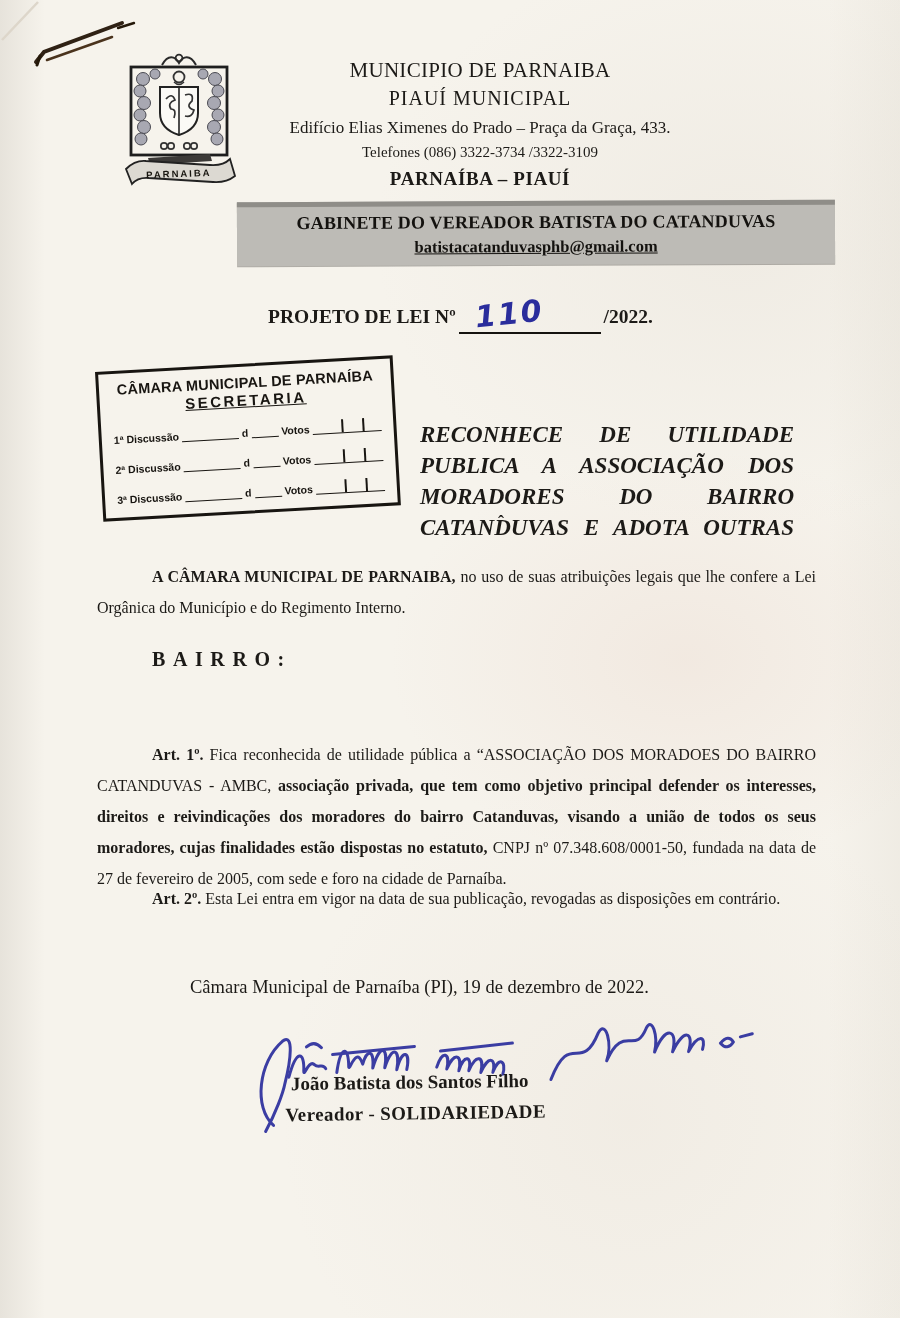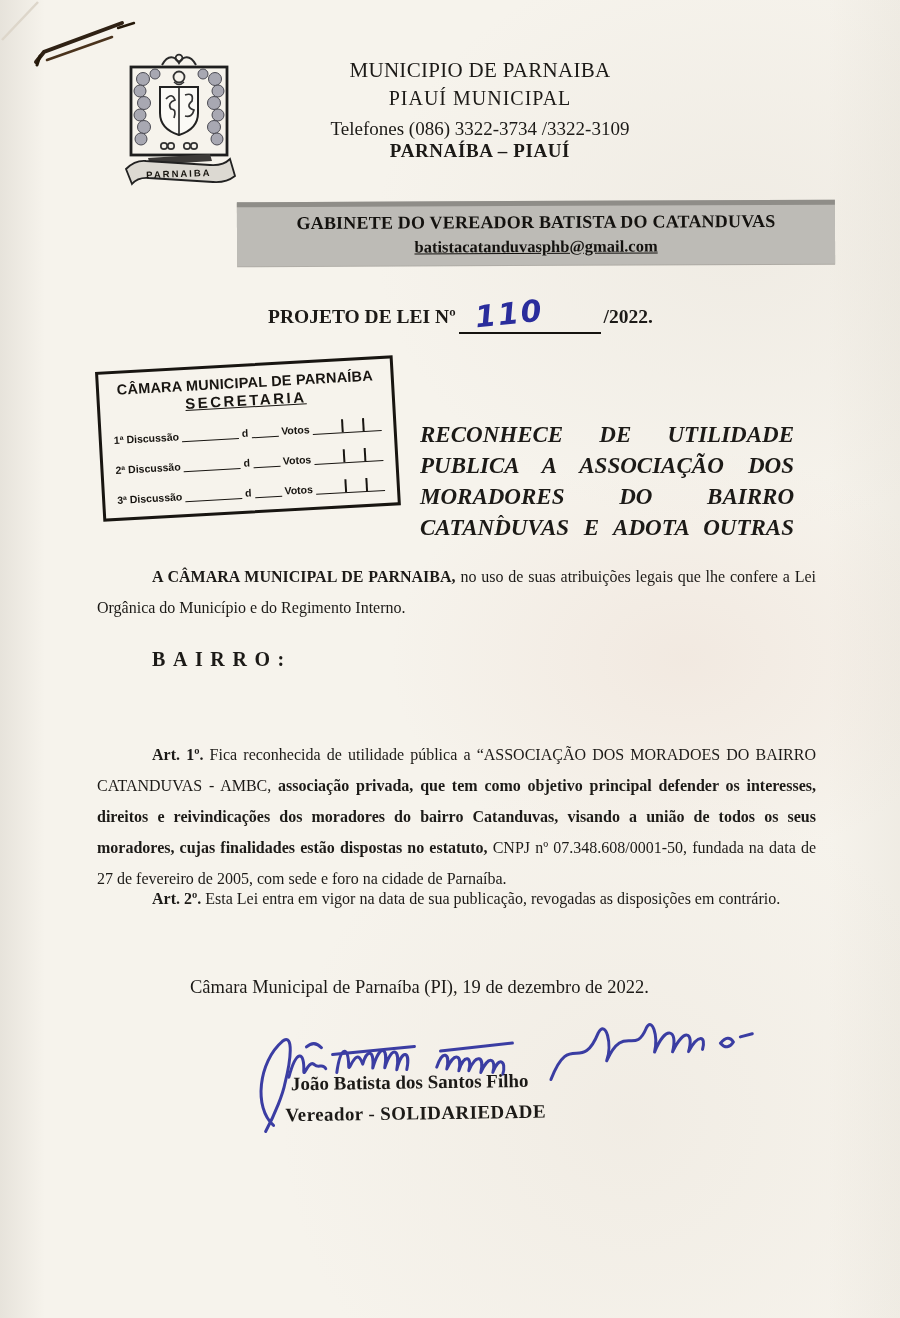--- a/index.html
+++ b/index.html
@@ -17,21 +17,21 @@
       linear-gradient(90deg, rgba(120,110,95,0.12), rgba(0,0,0,0) 5%),
       linear-gradient(270deg, rgba(150,140,120,0.07), rgba(0,0,0,0) 8%);
   }
   .abs{position:absolute;}
 
   
   #header-block{left:252px;top:58px;width:456px;text-align:center;line-height:1.15;}
   .h-municipality{font-size:21px;font-weight:normal;letter-spacing:.3px;margin-bottom:5px;}
   .h-chamber{font-size:20px;letter-spacing:1px;margin-bottom:8px;}
   .h-address{font-size:17px;margin-bottom:6px;}
-  .h-phones{font-size:19px;}
+  .h-phones{font-size:15px;margin-bottom:7px;}
   .h-city{font-size:19px;font-weight:bold;letter-spacing:.6px;}
 
   
   #office-banner{
     left:237px;top:201px;width:586px;
     background:#bdbbb6;
     border-top:5px solid #8f8d88;
     box-shadow:0 1px 0 rgba(90,88,84,.45);
     text-align:center;padding:6px 6px 8px 6px;
     transform:rotate(-0.25deg);
@@ -138,20 +138,21 @@
         <circle cx="82" cy="96" r="3.2"></circle>
     </g>
     <path d="M36,108 l62,-4 l2,7 l-62,4 z" fill="#3c3a38"></path>
     <path d="M14,119 q9,-9 20,-8 l64,4 q13,1 20,-6 l5,17 q-9,7 -22,6 l-64,-4 q-11,-1 -17,6 z" fill="#dcd9d2" stroke="#222" stroke-width="1.8"></path>
     <text x="67" y="127" text-anchor="middle" font-size="9.5" font-weight="bold" letter-spacing="2" fill="#17150f" transform="rotate(-2 67 127)" font-family="Liberation Sans, sans-serif">PARNAIBA</text>
   </svg>
 
   <div id="header-block" class="abs">
     <div class="h-municipality">MUNICIPIO DE PARNAIBA</div>
     <div class="h-chamber">PIAUÍ MUNICIPAL</div>
+    <div class="h-address">Edifício Elias Ximenes do Prado – Praça da Graça, 433.</div>
     <div class="h-phones">Telefones (086) 3322-3734 /3322-3109</div>
     <div class="h-city">PARNAÍBA – PIAUÍ</div>
   </div>
 
   <div id="office-banner" class="abs">
     <div class="ob-title">GABINETE DO VEREADOR BATISTA DO CATANDUVAS</div>
     <div class="ob-email">batistacatanduvasphb@gmail.com</div>
   </div>
 
   <div id="project-line" class="abs">

